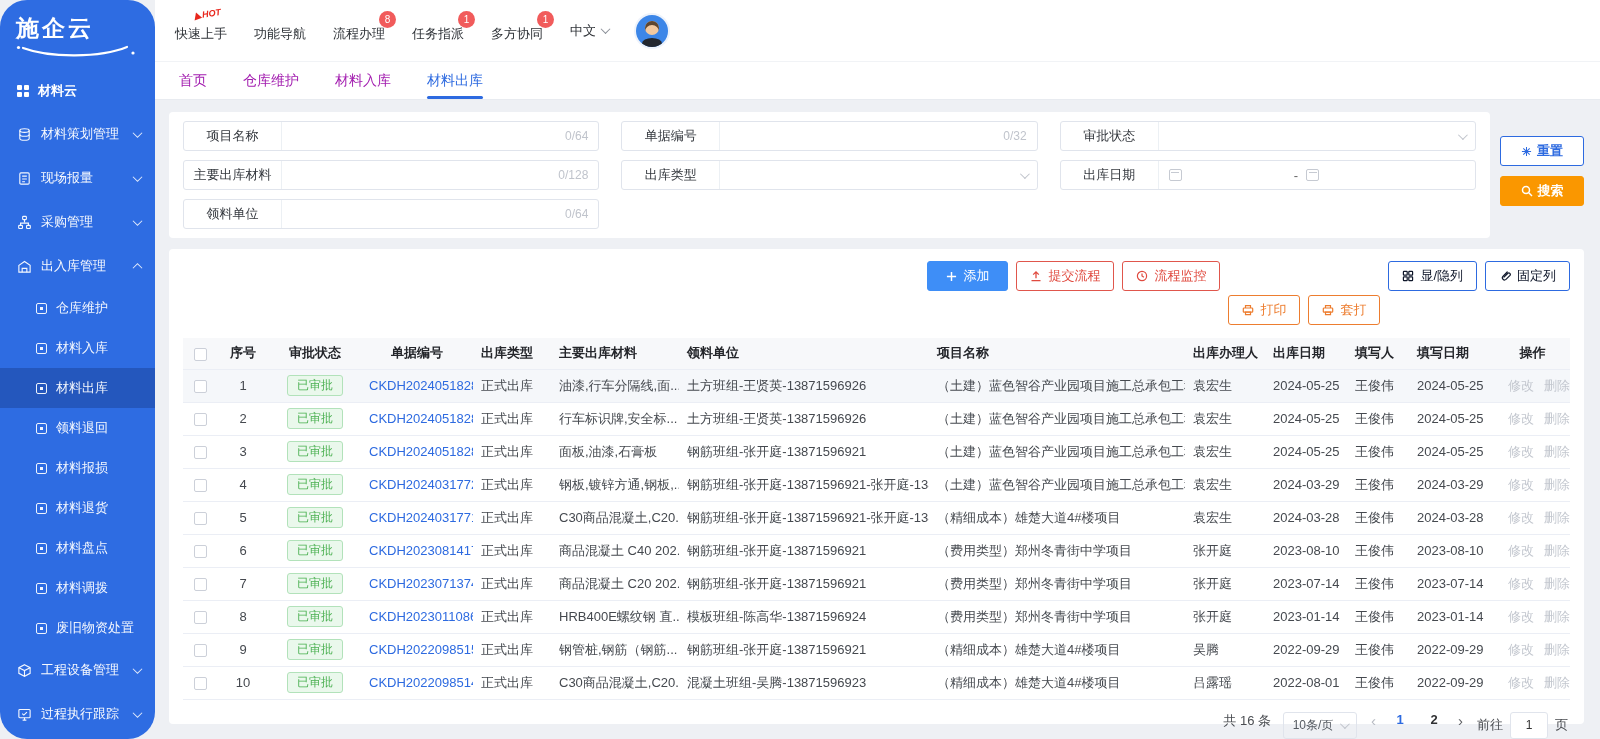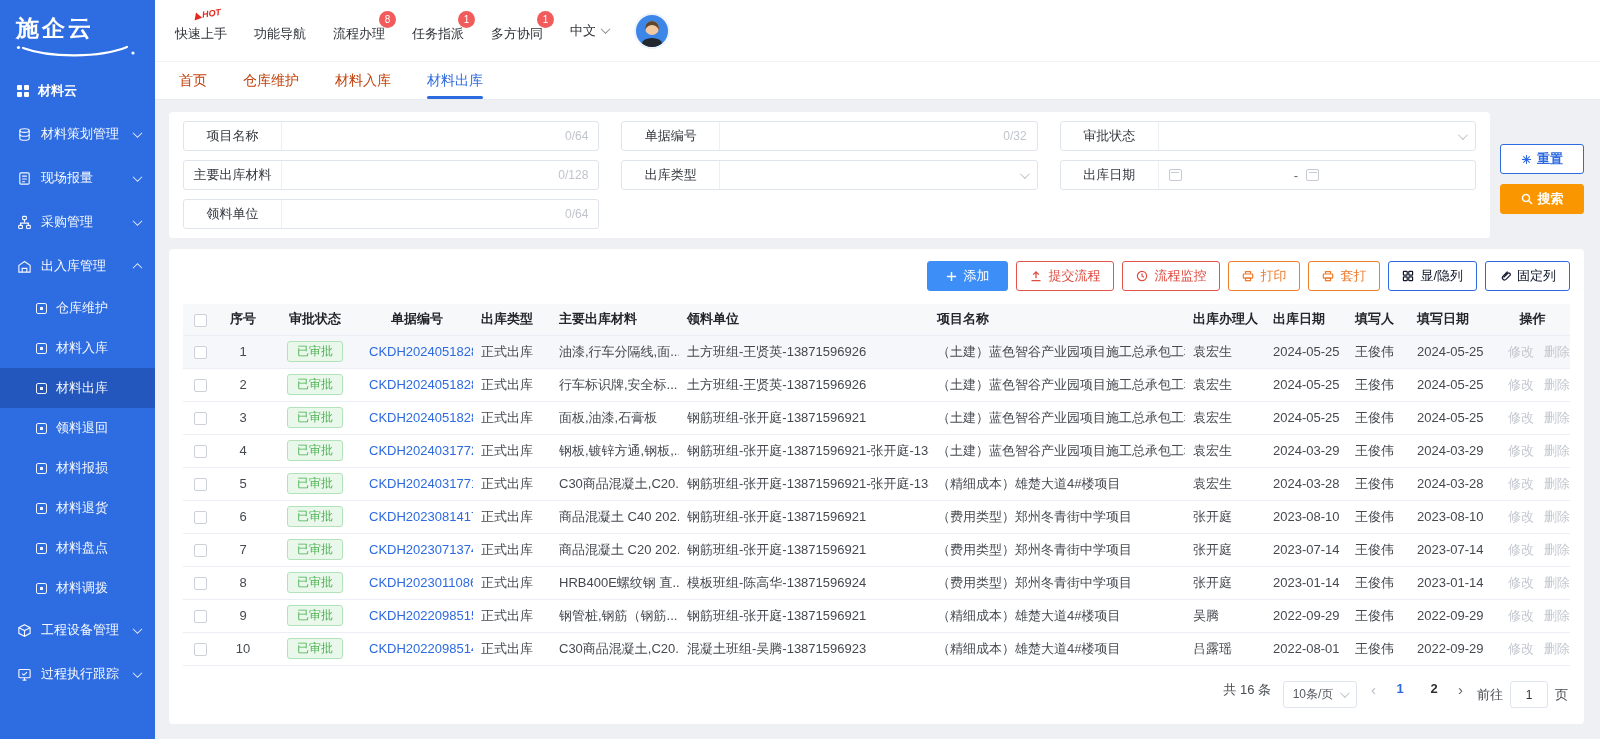--- a/index.html
+++ b/index.html
@@ -1,20 +1,20 @@
 <!DOCTYPE html>
 <html><head>
 <meta charset="utf-8">
 <style>
   * { box-sizing: border-box; margin: 0; padding: 0; }
   html,body { width:1600px; height:739px; overflow:hidden; }
   body { display:flex; background:#eef0f4; font-family:"Liberation Sans","DejaVu Sans",sans-serif; font-size:13px; color:#333; }
 
   
-  .sidebar { width:155px; min-width:155px; height:739px; background:#2e6ce2; color:#fff; overflow:hidden; }
+  .sidebar { width:155px; min-width:155px; height:739px; background:#2e6ce2; color:#fff; overflow:hidden;border-radius:27px; }
   .logo { padding:13px 0 4px 16px; }
   .logo-text { font-size:23px; font-weight:bold; letter-spacing:3px; }
   .logo-swoosh { display:block; margin-top:1px; }
   .side-section { display:flex; align-items:center; gap:9px; padding:20px 14px 12px 17px; font-weight:bold; font-size:13px; }
   .grid-icon { display:grid; grid-template-columns:5px 5px; grid-gap:2px; }
   .grid-icon i { width:5px; height:5px; background:#fff; border-radius:1px; }
   .menu-item { display:flex; align-items:center; gap:9px; padding:13px 14px 13px 17px; font-size:13px; color:rgba(255,255,255,.96); cursor:pointer; }
   .menu-item svg { flex:none; }
   .chev { width:7px; height:7px; border-right:1.5px solid rgba(255,255,255,.85); border-bottom:1.5px solid rgba(255,255,255,.85); margin-left:auto; }
   .chev.down { transform:rotate(45deg) translate(-1px,-1px); }
@@ -33,51 +33,51 @@
   .nbadge { position:absolute; top:-7px; right:-11px; background:#f15b5b; color:#fff; border-radius:9px; min-width:17px; height:17px; line-height:17px; text-align:center; font-size:10px; padding:0 3px; }
   .hot { position:absolute; top:-9px; right:6px; color:#e8271d; font-size:9px; font-weight:bold; font-style:italic; transform:rotate(-8deg); letter-spacing:0; }
   .hot::before { content:""; display:inline-block; width:0; height:0; border-left:4px solid transparent; border-right:4px solid transparent; border-bottom:7px solid #e8271d; margin-right:1px; transform:translateY(1px) rotate(-12deg); }
   .lang { display:flex; align-items:center; gap:6px; color:#2f3338; cursor:pointer; white-space:nowrap; }
   .lang .chev2 { width:7px; height:7px; border-right:1.4px solid #8a8f98; border-bottom:1.4px solid #8a8f98; transform:rotate(45deg) translate(-1px,-1px); }
   .avatar { width:32px; height:32px; border-radius:50%; background:#3c86e8; position:relative; overflow:hidden; flex:none; box-shadow:0 0 0 2px #eef3fb; }
   .avatar .face { position:absolute; top:6px; left:9px; width:14px; height:14px; border-radius:50%; background:#f2c9a0; box-shadow:inset 0 4px 0 #5d4630; }
   .avatar .bodyy { position:absolute; bottom:-2px; left:6px; width:20px; height:11px; border-radius:50% 50% 0 0; background:#23272e; }
 
   .tabbar { background:#fff; display:flex; gap:36px; padding:0 24px; height:38px; border-bottom:1px solid #e8ebf0; }
-  .tab { display:flex; align-items:center; font-size:14px; color:#c2410c; position:relative; cursor:pointer; }
+  .tab { display:flex; align-items:center; font-size:14px; color:#a21caf; position:relative; cursor:pointer; }
   .tab.active { color:#2d6ae0; }
   .tab.active::after { content:""; position:absolute; left:0; right:0; bottom:0; height:3px; background:#2d6ae0; border-radius:2px; }
 
   .content { flex:1; padding:12px 16px 0 14px; display:flex; flex-direction:column; min-height:0; }
 
   
   .filter-row { display:flex; align-items:flex-start; gap:10px; }
   .filter-card { flex:1; background:#fff; border-radius:4px; padding:9px 14px; display:grid; grid-template-columns:1fr 1fr 1fr; grid-column-gap:22px; grid-row-gap:9px; }
   .field { display:flex; height:30px; border:1px solid #e0e4ec; border-radius:3px; background:#fff; align-items:stretch; overflow:hidden; }
   .f-label { width:98px; flex:none; display:flex; align-items:center; justify-content:center; font-size:13px; color:#34383e; border-right:1px solid #ecEFf4; border-right:1px solid #ecf0f4; }
   .f-input { flex:1; display:flex; align-items:center; padding:0 10px; min-width:0; }
   .f-input input { border:none; outline:none; flex:1; min-width:0; font-size:13px; color:#333; background:transparent; }
   .f-counter { margin-left:auto; color:#c0c4cc; font-size:12px; flex:none; }
   .f-chev { margin-left:auto; width:7px; height:7px; border-right:1.4px solid #c0c4cc; border-bottom:1.4px solid #c0c4cc; transform:rotate(45deg) translateY(-2px); flex:none; }
   .cal { width:13px; height:12px; border:1.3px solid #c6cad2; border-radius:2px; position:relative; flex:none; }
   .cal::before { content:""; position:absolute; top:2.2px; left:1.5px; right:1.5px; height:1.3px; background:#c6cad2; }
   .f-dash { color:#666; padding:0 8px 0 0; }
   .fsp { flex:1; } .fsp2 { flex:1.3; }
-  .filter-actions { width:84px; flex:none; display:flex; flex-direction:column; gap:10px; margin-top:32px; }
+  .filter-actions { width:84px; flex:none; display:flex; flex-direction:column; gap:10px; margin-top:24px; }
   .btn-reset { height:30px; border:1px solid #2d6ae0; color:#2d6ae0; background:#fff; border-radius:3px; display:flex; align-items:center; justify-content:center; gap:5px; font-size:13px; font-weight:bold; cursor:pointer; }
   .btn-search { height:30px; border:1px solid #fa9700; background:#fa9700; color:#fff; border-radius:3px; display:flex; align-items:center; justify-content:center; gap:5px; font-size:13px; font-weight:bold; cursor:pointer; }
 
   
   .table-card { flex:1; background:#fff; border-radius:4px; margin-top:11px; margin-bottom:15px; padding:12px 14px; display:flex; flex-direction:column; min-height:0; }
   .toolbar { display:flex; justify-content:flex-end; gap:8px; }
   .tbtn { height:30px; padding:12px 13px; border-radius:3px; display:flex; align-items:center; gap:6px; font-size:13px; background:#fff; cursor:pointer; white-space:nowrap; }
   .tbtn svg { flex:none; }
   .tbtn.primary { background:#3e8ef7; border:1px solid #3e8ef7; color:#fff; padding:0 18px; }
   .tbtn.danger  { border:1px solid #e0564c; color:#e04a3f; }
-  .tbtn.warn    { border:1px solid #ed7d2f; color:#ed7d2f; }
+  .tbtn.warn    { border:1px solid #ed7d2f; color:#ed7d2f;margin-top:34px; }
   .tbtn.blue    { border:1px solid #2d6ae0; color:#0f172a; }
 
   .tablewrap { margin-top:13px; }
   table { width:100%; border-collapse:collapse; table-layout:fixed; font-size:13px; }
   thead th { background:#f7f8fa; color:#24262b; font-weight:bold; height:31px; border-bottom:1px solid #ebeef5; padding:0 8px; text-align:left; white-space:nowrap; overflow:hidden; }
   tbody td { height:33px; border-bottom:1px solid #ebeef5; color:#45494f; padding:0 8px; white-space:nowrap; overflow:hidden; }
   tbody tr:nth-of-type(1) { background:#f5f7fa; }
   th.c, td.c { text-align:center; }
   .cb { display:inline-block; width:13px; height:13px; border:1px solid #ccd0d9; border-radius:2px; background:#fff; vertical-align:middle; cursor:pointer; }
   .tag { display:inline-block; background:#eaf8ec; border:1px solid #b2e2ba; color:#4db153; font-size:12px; padding:2px 9px; border-radius:3px; line-height:1.25; }
@@ -178,20 +178,24 @@
           <span class="si"></span>
           <span>材料退货</span>
         </div>
         <div class="sub-item">
           <span class="si"></span>
           <span>材料盘点</span>
         </div>
         <div class="sub-item">
           <span class="si"></span>
           <span>材料调拨</span>
+        </div>
+        <div class="sub-item">
+          <span class="si"></span>
+          <span>废旧物资处置</span>
         </div>
       </div>
     <div class="menu-item">
       <svg width="15" height="15" viewBox="0 0 16 16" fill="none" stroke="rgba(255,255,255,.95)" stroke-width="1.2">
           <path d="M8 1.8 14 5v6l-6 3.2L2 11V5z"></path>
           <path d="M2 5l6 3 6-3M8 8v6"></path>
         </svg>
       <span>工程设备管理</span>
       <span class="chev down"></span>
     </div>

